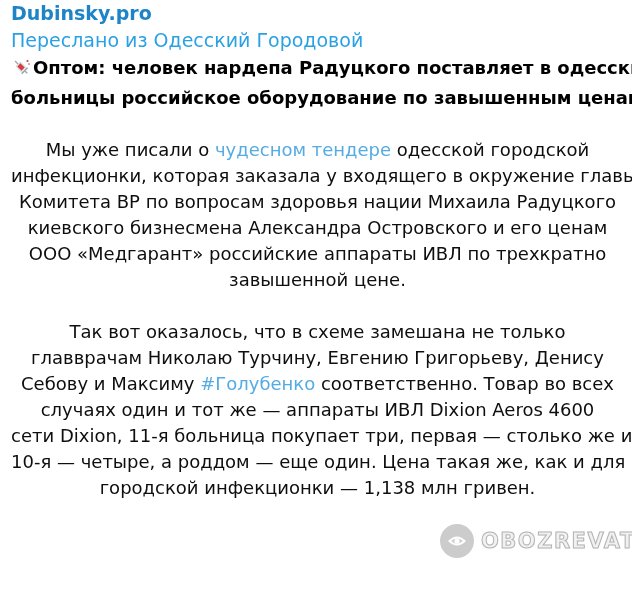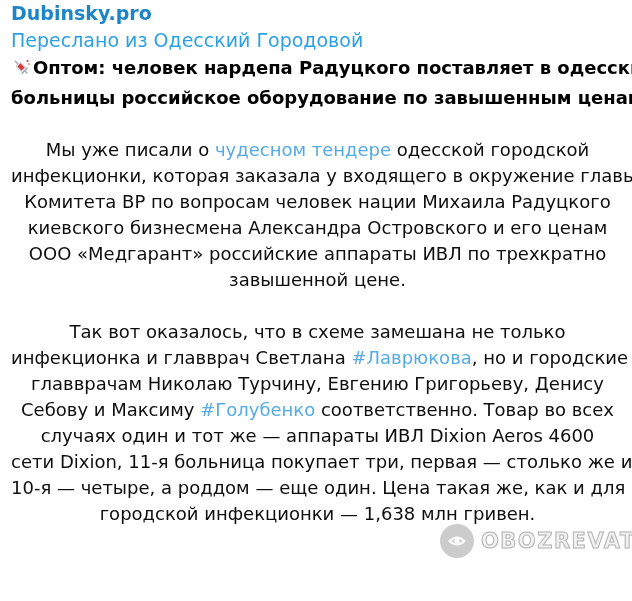--- a/index.html
+++ b/index.html
@@ -110,33 +110,32 @@
       </svg>
     </span><span>Оптом: человек нардепа Радуцкого поставляет в одесские</span>
   </div>
   <div class="title-line">больницы российское оборудование по завышенным ценам</div>
 
   <div class="gap"></div>
 
   <div id="message-body">
       <div class="line"><span>Мы уже писали о </span><span class="link">чудесном тендере</span><span> одесской городской</span></div>
       <div class="line"><span>инфекционки, которая заказала у входящего в окружение главы</span></div>
-      <div class="line"><span>Комитета ВР по вопросам человек нации Михаила Радуцкого</span></div>
+      <div class="line"><span>Комитета ВР по вопросам здоровья нации Михаила Радуцкого</span></div>
       <div class="line"><span>киевского бизнесмена Александра Островского и его ценам</span></div>
       <div class="line"><span>ООО «Медгарант» российские аппараты ИВЛ по трехкратно</span></div>
       <div class="line"><span>завышенной цене.</span></div>
       <div class="gap"></div>
       <div class="line"><span>Так вот оказалось, что в схеме замешана не только</span></div>
-      <div class="line"><span>инфекционка и главврач Светлана </span><span class="link">#Лаврюкова</span><span>, но и городские</span></div>
       <div class="line"><span>главврачам Николаю Турчину, Евгению Григорьеву, Денису</span></div>
       <div class="line"><span>Себову и Максиму </span><span class="link">#Голубенко</span><span> соответственно. Товар во всех</span></div>
       <div class="line"><span>случаях один и тот же — аппараты ИВЛ Dixion Aeros 4600</span></div>
       <div class="line"><span>сети Dixion, 11-я больница покупает три, первая — столько же и</span></div>
       <div class="line"><span>10-я — четыре, а роддом — еще один. Цена такая же, как и для</span></div>
-      <div class="line"><span>городской инфекционки — 1,638 млн гривен.</span></div>
+      <div class="line"><span>городской инфекционки — 1,138 млн гривен.</span></div>
     </div>
 
 </div>
 
 <div class="watermark">
   <div class="wm-circle">
     <svg width="22" height="22" viewBox="0 0 22 22">
       <path d="M3.5 11 Q11 4 18.5 11 Q11 18 3.5 11 Z" fill="none" stroke="#ffffff" stroke-width="2"></path>
       <circle cx="11" cy="11" r="2.6" fill="#ffffff"></circle>
     </svg>

